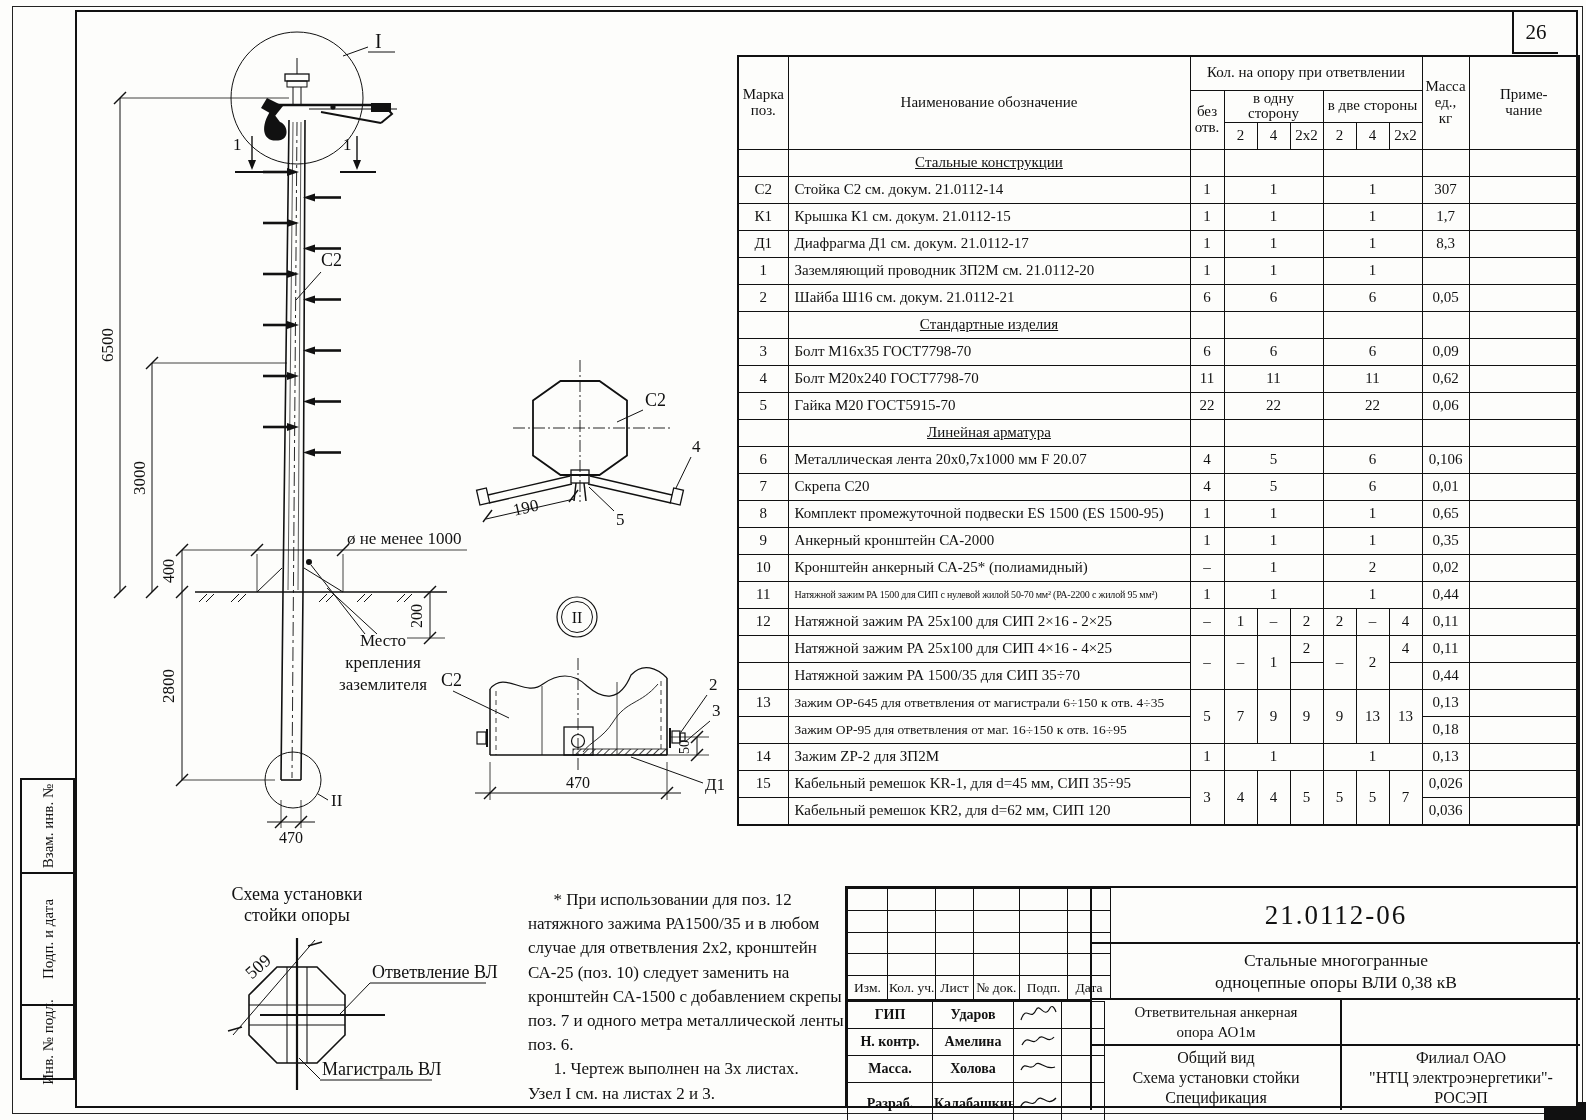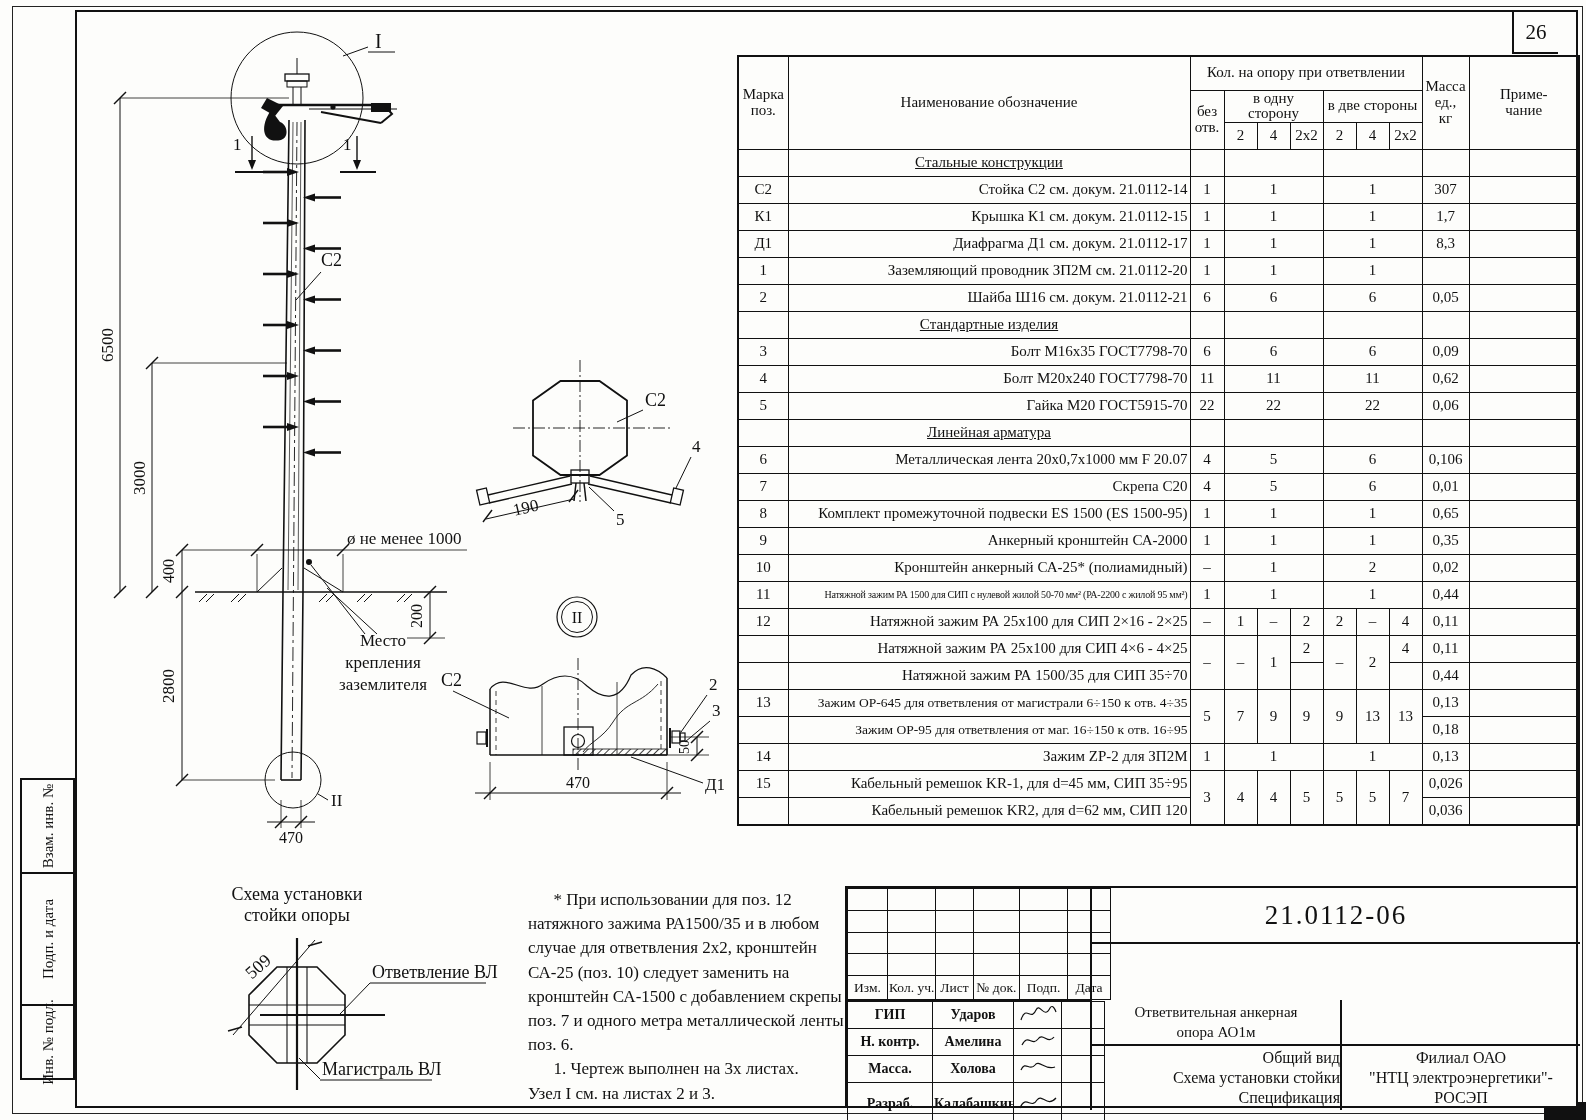--- a/index.html
+++ b/index.html
@@ -14,21 +14,21 @@
   #cornermark{left:1544px;top:1102px;width:42px;height:18px;background:#111;}
   
   .stampcell{left:20px;width:55px;border:2px solid #111;box-sizing:border-box;background:#fdfdfb;}
   .stampcell span{position:absolute;left:50%;top:50%;transform:translate(-50%,-50%) rotate(-90deg);
                   white-space:nowrap;font-size:15px;}
   
   #spec{left:737px;top:55px;}
   #spec table{border-collapse:collapse;table-layout:fixed;width:841px;}
   #spec td{border:1px solid #111;text-align:center;font-size:15px;padding:0 2px;
            overflow:hidden;white-space:nowrap;height:26px;line-height:1.05;}
-  #spec .name{text-align:right;padding-left:6px;}
+  #spec .name{text-align:left;padding-left:6px;}
   #spec .sec{text-decoration:underline;text-align:center;}
   #spec .small{font-size:10px;letter-spacing:-0.2px;}
   #spec .mid{font-size:13.5px;}
   #spec .hc{white-space:pre-line;font-size:15px;}
   #spec table{border:2px solid #111;}
   
   #notes{left:528px;top:888px;width:352px;font-size:17px;line-height:24.2px;white-space:pre;}
   
   #tb{left:845px;top:886px;width:733px;height:222px;border:2px solid #111;box-sizing:border-box;background:#fdfdfb;}
   #tb .cellblock{position:absolute;box-sizing:border-box;}
@@ -37,21 +37,21 @@
   #revgrid{left:0;top:0;width:245px;height:112px;border-right:2px solid #111;}
   #siggrid{left:0;top:112px;width:245px;height:110px;border-right:2px solid #111;border-top:1px solid #111;}
   #siggrid td{font-size:14px;font-weight:bold;}
   #docnum{left:245px;top:0;width:488px;height:56px;border-bottom:2px solid #111;
           font-size:27px;letter-spacing:2px;display:flex;align-items:center;justify-content:center;}
   #doctitle{left:245px;top:56px;width:488px;height:56px;border-bottom:2px solid #111;
             font-size:17.5px;text-align:center;padding-top:5px;line-height:22px;}
   #objtitle{left:245px;top:112px;width:250px;height:44px;border-right:2px solid #111;
             font-size:15px;text-align:center;padding-top:2px;line-height:20px;}
   #contents{left:245px;top:156px;width:250px;height:66px;border-right:2px solid #111;border-top:2px solid #111;
-            font-size:16px;text-align:right;padding-top:2px;line-height:20px;}
+            font-size:16px;text-align:center;padding-top:2px;line-height:20px;}
   #stagegrid{left:495px;top:112px;width:238px;height:44px;}
   #stagegrid td{font-size:14px;}
   #stagegrid .val{font-size:16px;}
   #org{left:495px;top:156px;width:238px;height:66px;border-top:2px solid #111;
        font-size:16px;text-align:center;padding-top:2px;line-height:20px;}
   
   svg{position:absolute;overflow:visible;}
   svg text{font-family:"Liberation Serif",serif;fill:#111;}
   svg .st{stroke:#111;fill:none;}
 </style>
@@ -555,21 +555,21 @@
             <td>–</td>
             <td>2</td>
             <td>2</td>
             <td>–</td>
             <td>4</td>
             <td>0,11</td>
             <td></td>
           </tr>
           <tr>
             <td></td>
-            <td class="name">Натяжной зажим РА 25х100 для СИП 4×6 - 4×25</td>
+            <td class="name">Натяжной зажим РА 25х100 для СИП 4×16 - 4×25</td>
             <td rowspan="2">–</td>
             <td rowspan="2">–</td>
             <td rowspan="2">1</td>
             <td>2</td>
             <td rowspan="2">–</td>
             <td rowspan="2">2</td>
             <td>4</td>
             <td>0,11</td>
             <td></td>
           </tr>
@@ -729,20 +729,24 @@
                   <path d="M2,17 C8,3 13,19 19,9 C24,2 29,17 38,7" class="st" stroke-width="1.2"></path>
                 </svg></td>
           <td></td>
         </tr>
       </tbody>
         </table>
     </div>
 
     <div class="cellblock" id="docnum">21.0112-06</div>
 
+    <div class="cellblock" id="doctitle">
+      <div>Стальные многогранные</div>
+      <div>одноцепные опоры ВЛИ 0,38 кВ</div>
+    </div>
 
     <div class="cellblock" id="objtitle">
       <div>Ответвительная анкерная</div>
       <div>опора АО1м</div>
     </div>
 
     <div class="cellblock" id="contents">
       <div>Общий вид</div>
       <div>Схема установки стойки</div>
       <div>Спецификация</div>

